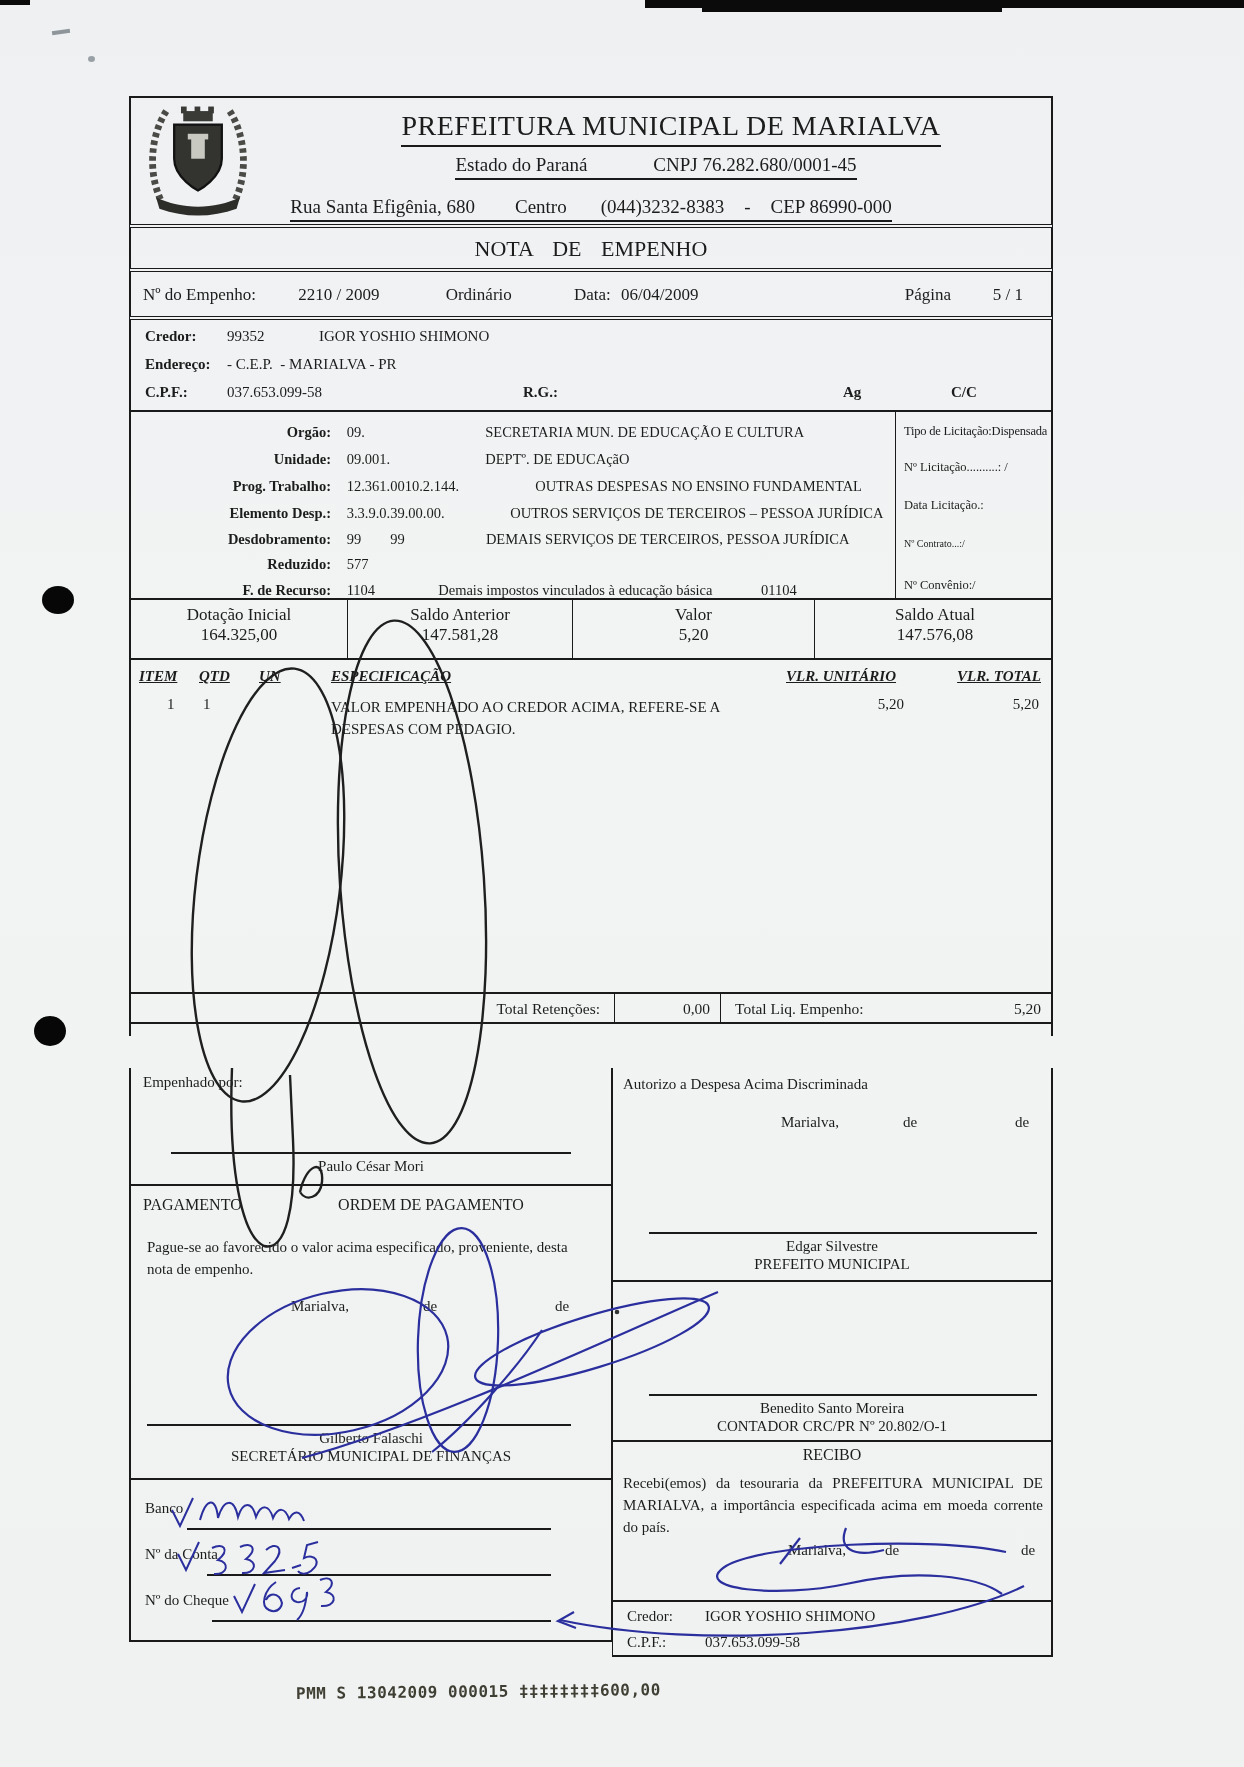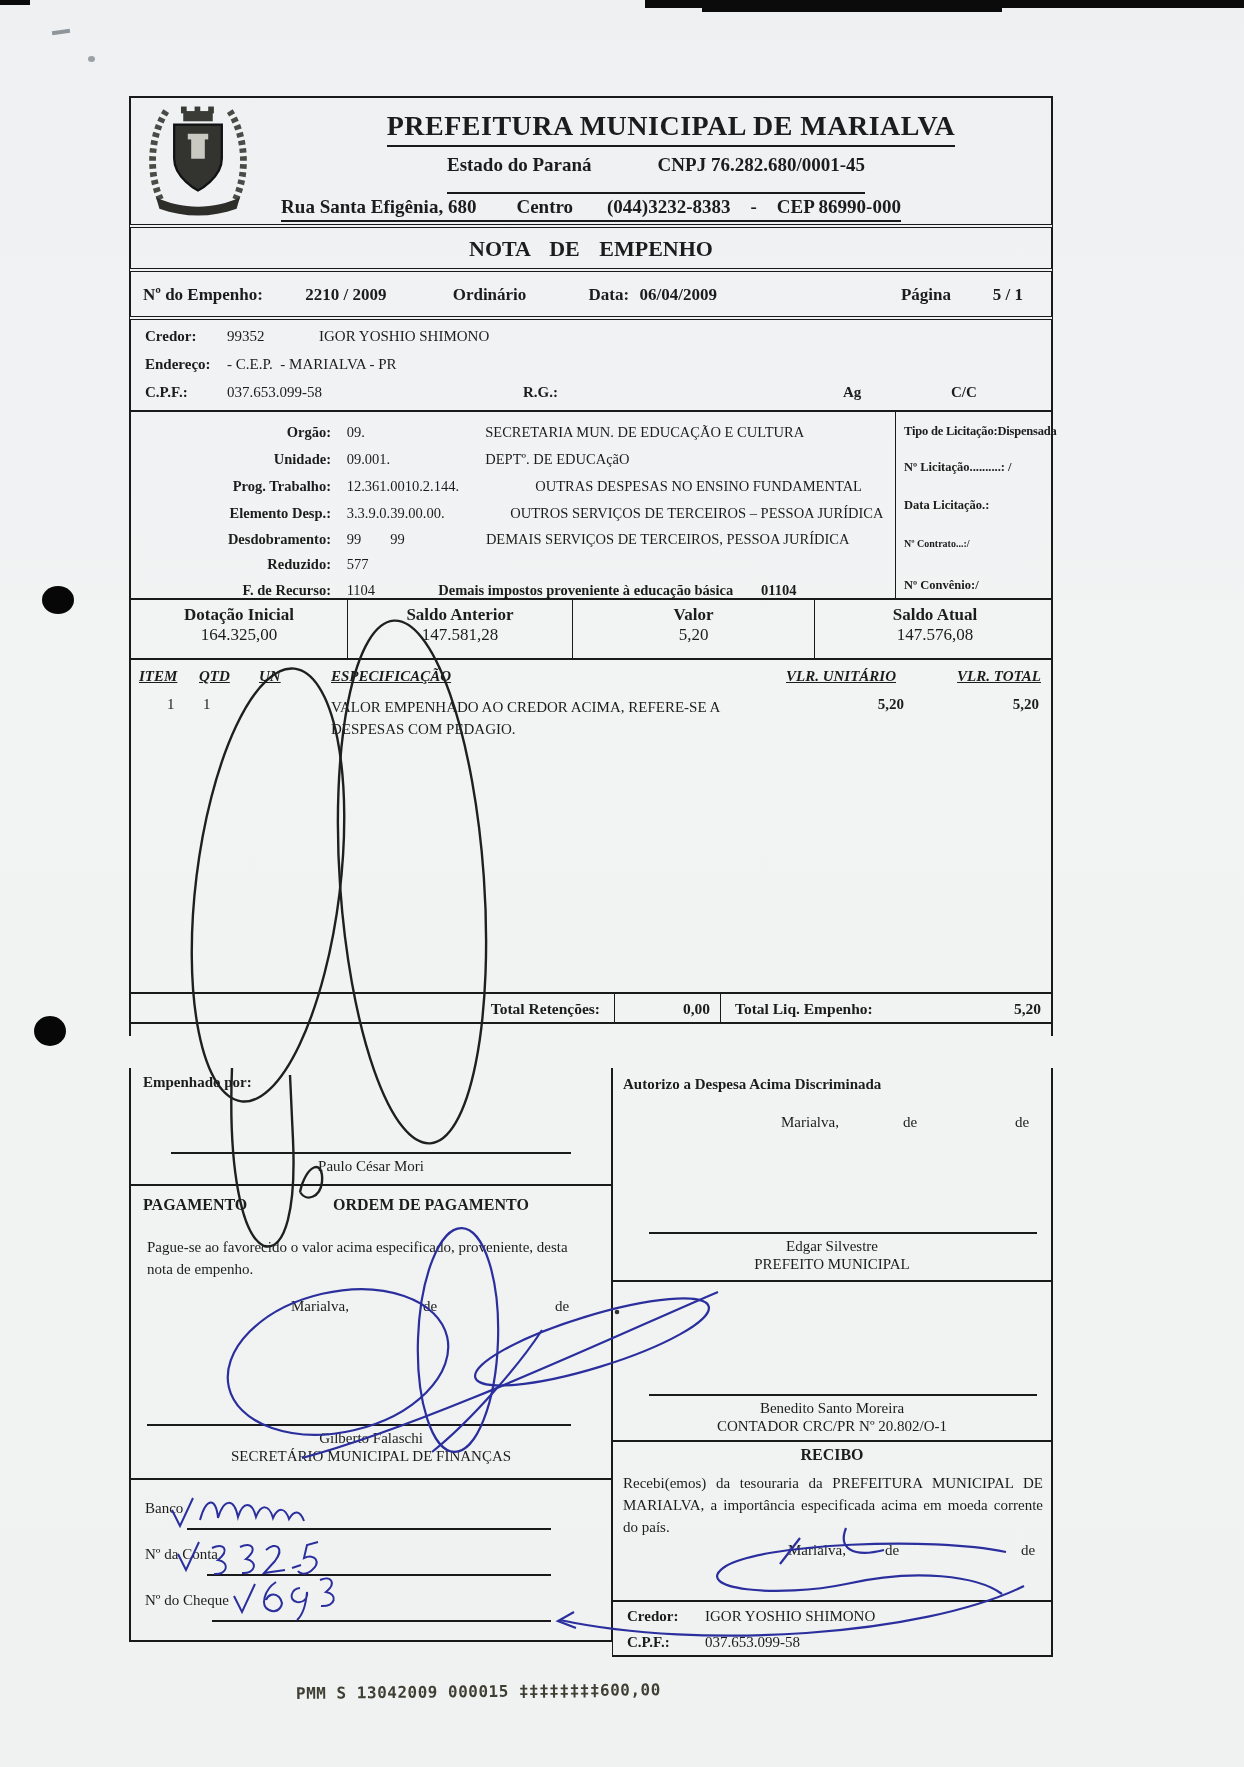--- a/index.html
+++ b/index.html
@@ -1,20 +1,20 @@
 <!DOCTYPE html>
 <html><head>
 <meta charset="utf-8">
 <style>
   *{margin:0;padding:0;box-sizing:border-box}
   html,body{width:1244px;height:1767px}
   body{font-family:"Liberation Serif",serif;color:#1c1c1c;background:#f0f2f3;position:relative;overflow:hidden}
   .page{position:absolute;left:0;top:0;width:1244px;height:1767px;background:linear-gradient(180deg,#eef0f2 0%,#f2f4f4 40%,#f0f2f2 100%)}
   .abs{position:absolute}
-  .b{font-weight:bold}
+  .b{font-weight:normal}
   .ctr{text-align:center}
   .nw{white-space:nowrap}
   .box{position:absolute;border:0 solid #1a1a1a}
   .bl2{border-left:2px solid #1a1a1a}.br2{border-right:2px solid #1a1a1a}
   .bt2{border-top:2px solid #1a1a1a}.bb2{border-bottom:2px solid #1a1a1a}
   .bbd{border-bottom:4px double #1a1a1a}
   .bl1{border-left:1.5px solid #1a1a1a}
   .uline{border-bottom:2px solid #1a1a1a;padding-bottom:3px}
   .sigline{position:absolute;border-bottom:2px solid #1a1a1a}
   .f15{font-size:15px}.f16{font-size:16px}.f14{font-size:14.5px}
@@ -50,21 +50,21 @@
         <rect x="59" y="4" width="5" height="6" fill="#3a3a36"></rect>
       <path d="M29,20 h42 v30 c0,17 -21,28 -21,28 c0,0 -21,-11 -21,-28 z" fill="#333330" stroke="#121212" stroke-width="2"></path>
       <rect x="44" y="32" width="12" height="18" fill="#c9c9c2"></rect>
       <rect x="41" y="28" width="18" height="5" fill="#c9c9c2"></rect>
       <path d="M13,84 C 35,95 65,95 87,84 l -3,10 C 62,102 38,102 16,94 z" fill="#2d2d2a"></path>
     </svg>
     <div class="abs ctr" style="left:200px;right:40px;top:12px">
       <span class="hl uline b" style="font-size:28px;letter-spacing:.5px">PREFEITURA MUNICIPAL DE MARIALVA</span>
     </div>
     <div class="abs ctr" style="left:160px;right:30px;top:56px">
-      <span class="hl uline" style="padding-bottom:16px">
+      <span class="hl uline" style="padding-bottom:2px">
         <span class="b" style="font-size:19px">Estado do Paraná</span>
         <span class="hl" style="width:58px"></span>
         <span class="b" style="font-size:19px">CNPJ 76.282.680/0001-45</span>
       </span>
     </div>
     <div class="abs ctr" style="left:16px;right:16px;top:98px">
       <span class="hl uline" style="padding-bottom:2px">
         <span class="b" style="font-size:19px">Rua Santa Efigênia, 680</span>
         <span class="hl" style="width:32px"></span>
         <span class="b" style="font-size:19px">Centro</span>
@@ -138,21 +138,21 @@
       <span class="hl" style="width:92px">99</span>
       <span>DEMAIS SERVIÇOS DE TERCEIROS, PESSOA JURÍDICA</span>
     </div>
     <div class="abs nw" style="top:144px;left:0">
       <span class="hl lbl" style="width:200px;text-align:right">Reduzido:</span>
       <span class="hl" style="width:135px;margin-left:12px">577</span>
     </div>
     <div class="abs nw" style="top:170px;left:0">
       <span class="hl lbl" style="width:200px;text-align:right">F. de Recurso:</span>
       <span class="hl" style="width:88px;margin-left:12px">1104</span>
-      <span class="b">Demais impostos proveniente à educação básica</span>
+      <span class="b">Demais impostos vinculados à educação básica</span>
       <span class="b abs" style="left:630px">01104</span>
     </div>
 
     <div class="abs bl1" style="left:764px;top:0;width:160px;height:100%">
       <div class="abs b nw" style="left:8px;top:12px;font-size:12.5px;letter-spacing:-.2px">Tipo de Licitação:Dispensada</div>
       <div class="abs b nw" style="left:8px;top:48px;font-size:12.5px">Nº Licitação..........: /</div>
       <div class="abs b nw" style="left:8px;top:86px;font-size:12.5px">Data Licitação.:</div>
       <div class="abs b nw" style="left:8px;top:126px;font-size:10px">Nº Contrato...:/</div>
       <div class="abs b nw" style="left:8px;top:166px;font-size:12.5px">Nº Convênio:/</div>
     </div>

